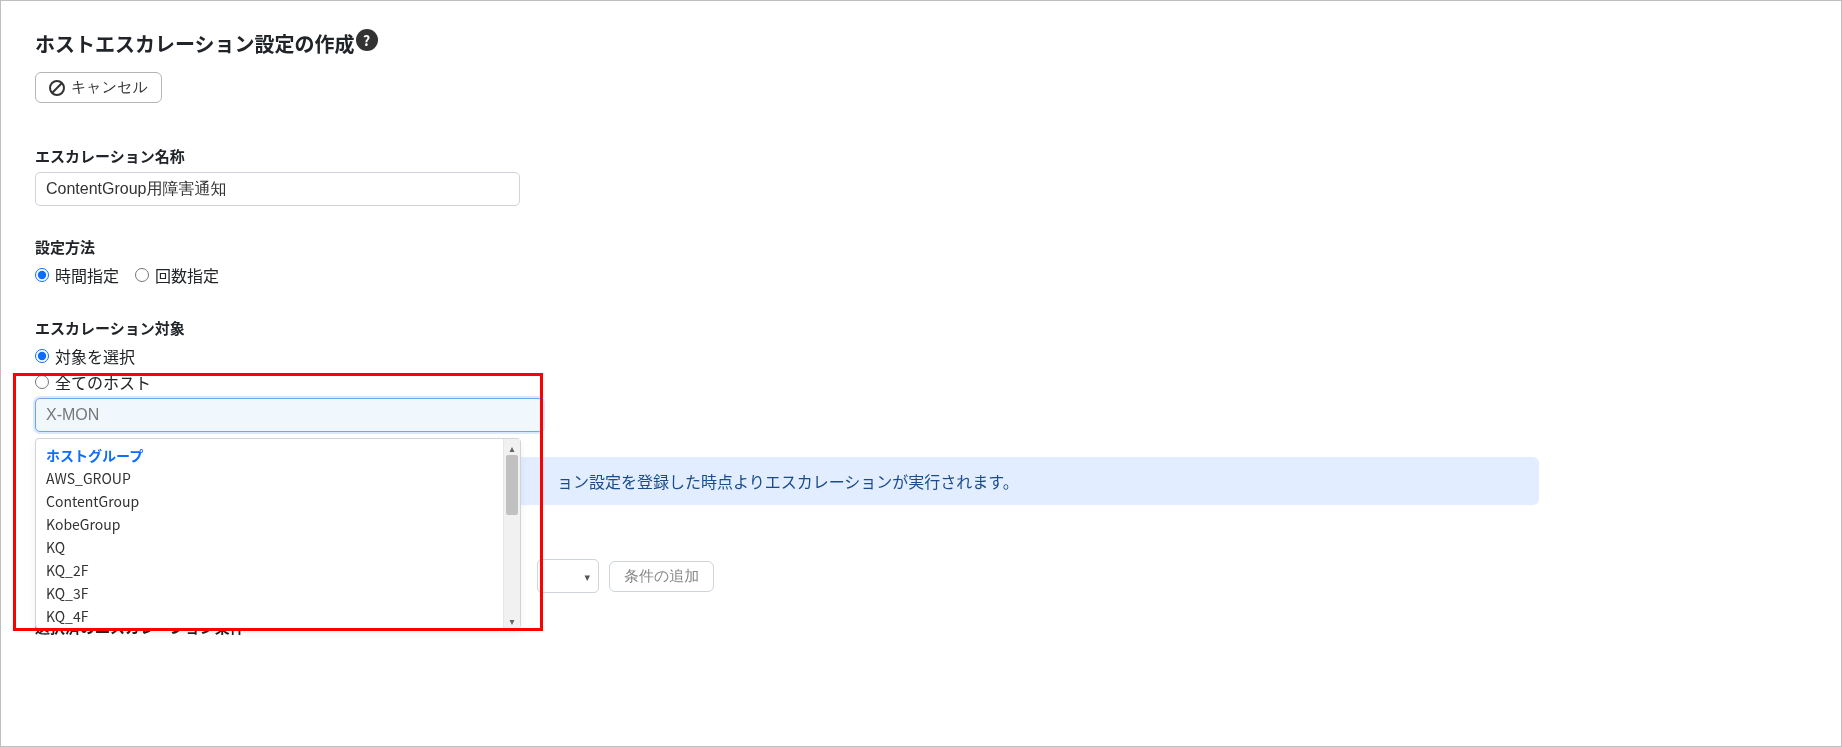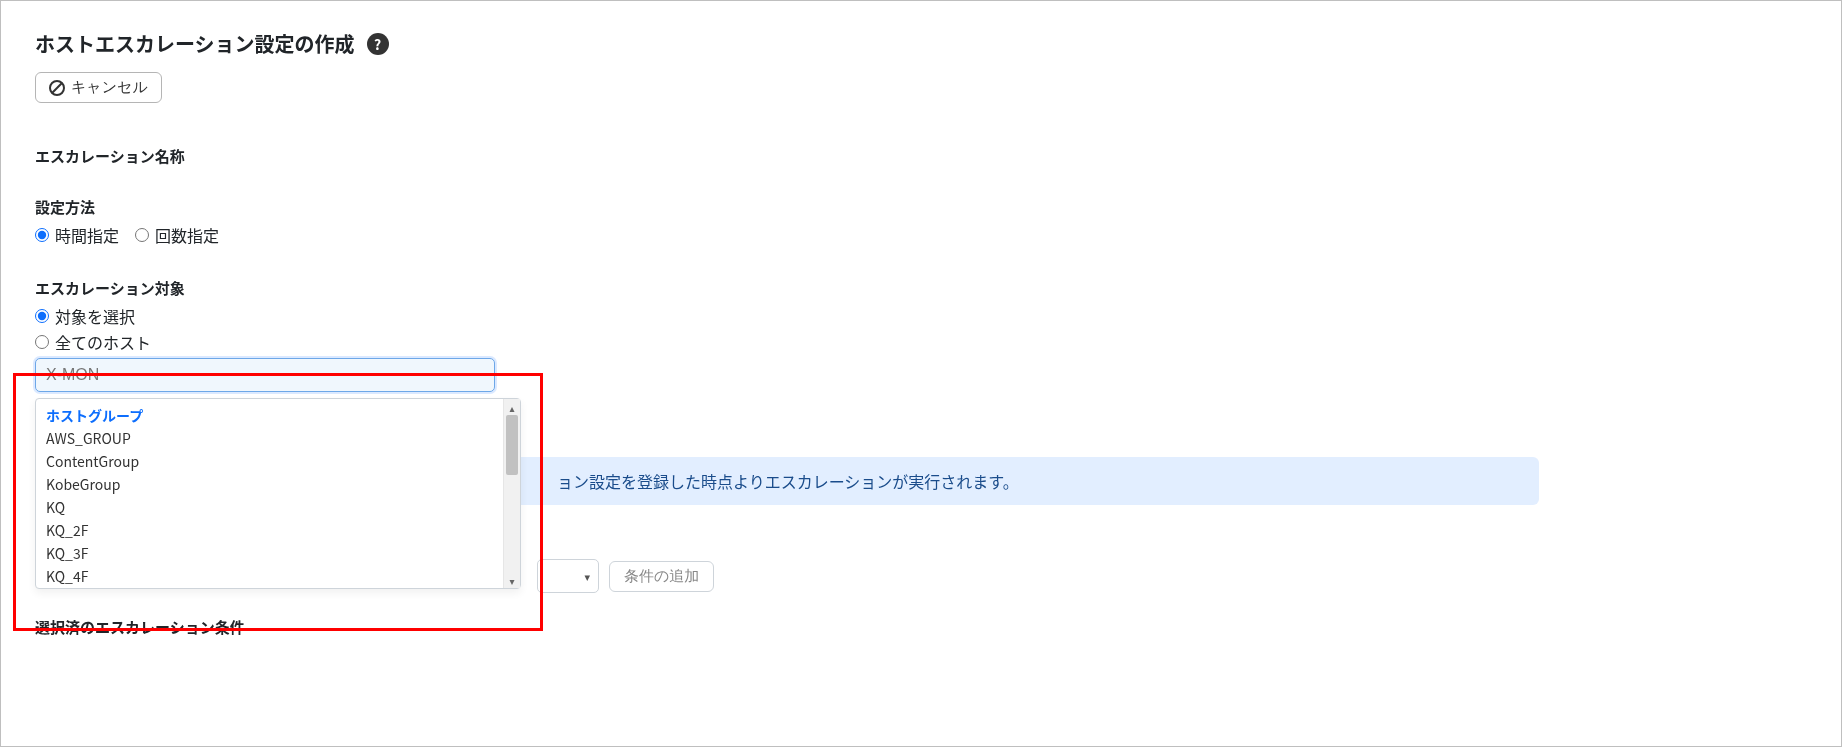--- a/index.html
+++ b/index.html
@@ -17,22 +17,22 @@
     width: 1842px;
     height: 747px;
     position: relative;
     overflow: hidden;
   }
   .content {
     padding: 28px 34px 0 34px;
   }
   .page-title-row {
     display: flex;
-    align-items: center;
-    gap: 12px;
+    align-items: flex-start;
+    gap: 1px;
     margin-bottom: 14px;
   }
   .page-title {
     font-weight: 700;
     font-size: 20px;
     color: #212529;
   }
   .help-icon {
     width: 22px;
     height: 22px;
@@ -127,21 +127,21 @@
     pointer-events: none;
     z-index: 50;
   }
 
   
   .target-area {
     position: relative;
     width: 487px;
   }
   .combo-input {
-    width: 460px;
+    width: 508px;
     height: 34px;
     padding: 4px 10px;
     border: 1px solid #6da7e8;
     border-radius: 5px;
     font-size: 16px;
     color: #333;
     background: #f0f7fd;
     outline: none;
     box-shadow: 0 0 0 2px rgba(13,110,253,0.15);
   }
@@ -293,20 +293,21 @@
       <span class="help-icon">?</span>
     </div>
 
     <button class="btn-cancel">
       <span class="cancel-icon"></span>
       <span>キャンセル</span>
     </button>
 
     
     <div class="section-label" style="margin-top:42px;">エスカレーション名称</div>
+    <input type="text" class="text-input" value="ContentGroup用障害通知" style="">
 
     
     <div class="section-label">設定方法</div>
     <div class="radio-row">
       <label>
         <input type="radio" name="method" checked="" style="">
         <span>時間指定</span>
       </label>
       <label>
         <input type="radio" name="method" style="">

